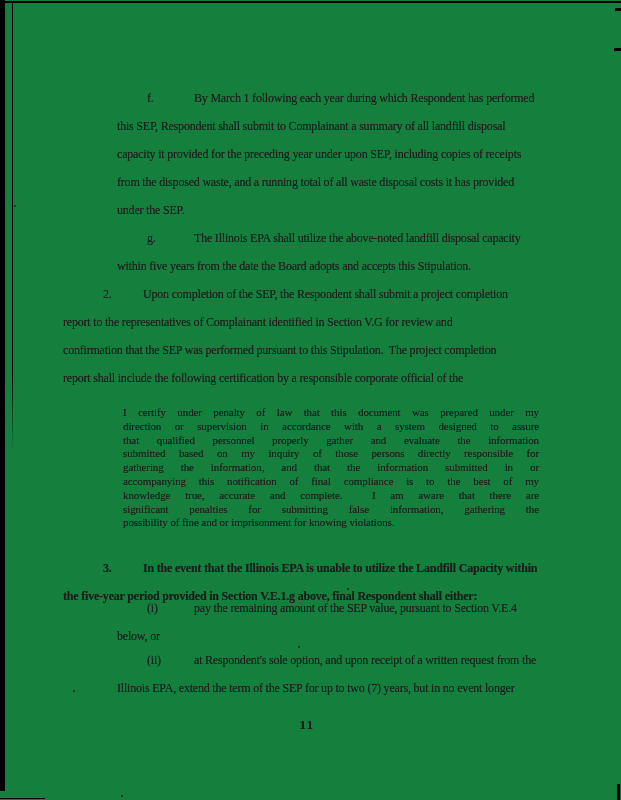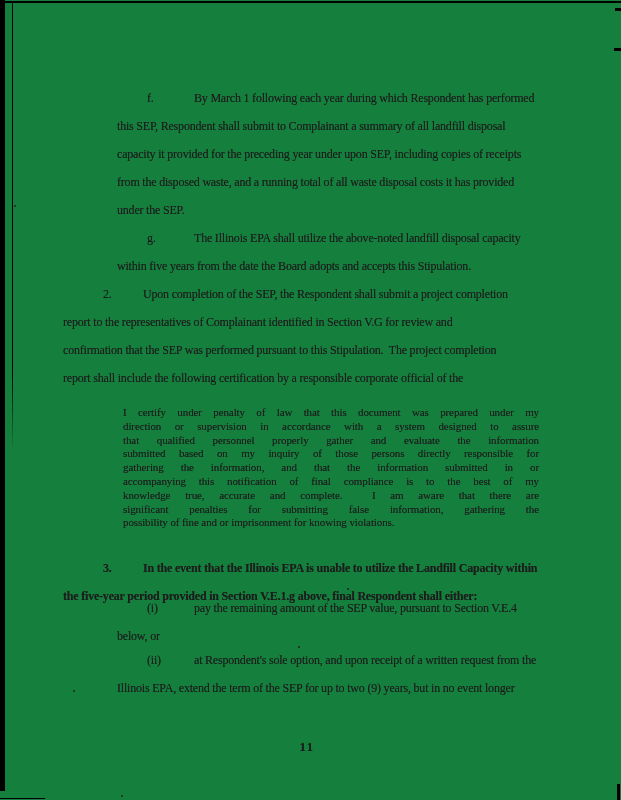--- a/index.html
+++ b/index.html
@@ -51,21 +51,21 @@
   .cert .jline {
     line-height: 13.8px;
     text-align: justify;
     text-align-last: justify;
     white-space: normal;
   }
   .cert .jline.last { text-align: left; text-align-last: left; }
 
   .page-number {
     position: absolute;
-    top: 740px;
+    top: 718px;
     left: 0;
     width: 614px;
     text-align: center;
     font-size: 12.5px;
     font-weight: bold;
     letter-spacing: 1.5px;
     text-shadow: 0 0 0.4px rgba(0,0,0,0.6);
   }
 </style>
 </head>
@@ -117,17 +117,17 @@
   <div class="para main" style="top:554px;font-weight:bold;">
       <div class="line"><span class="lbl">3.</span>In the event that the Illinois EPA is unable to utilize the Landfill Capacity within</div>
       <div class="line">the five-year period provided in Section V.E.1.g above, final Respondent shall either:</div>
     </div>
   <div class="para sub" style="top:594px;">
       <div class="line"><span class="lbl">(i)</span>pay the remaining amount of the SEP value, pursuant to Section V.E.4</div>
       <div class="line">below, or</div>
     </div>
   <div class="para sub" style="top:646px;">
       <div class="line"><span class="lbl">(ii)</span>at Respondent's sole option, and upon receipt of a written request from the</div>
-      <div class="line">Illinois EPA, extend the term of the SEP for up to two (9) years, but in no event longer</div>
+      <div class="line">Illinois EPA, extend the term of the SEP for up to two (7) years, but in no event longer</div>
     </div>
 
   <div class="page-number">11</div>
 </div>
 
 </body></html>

